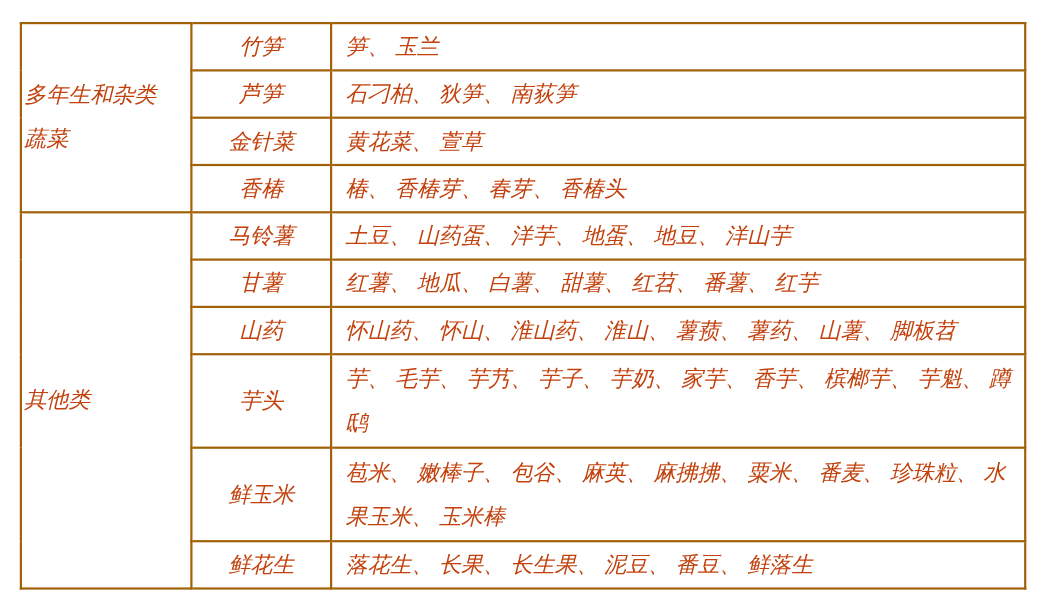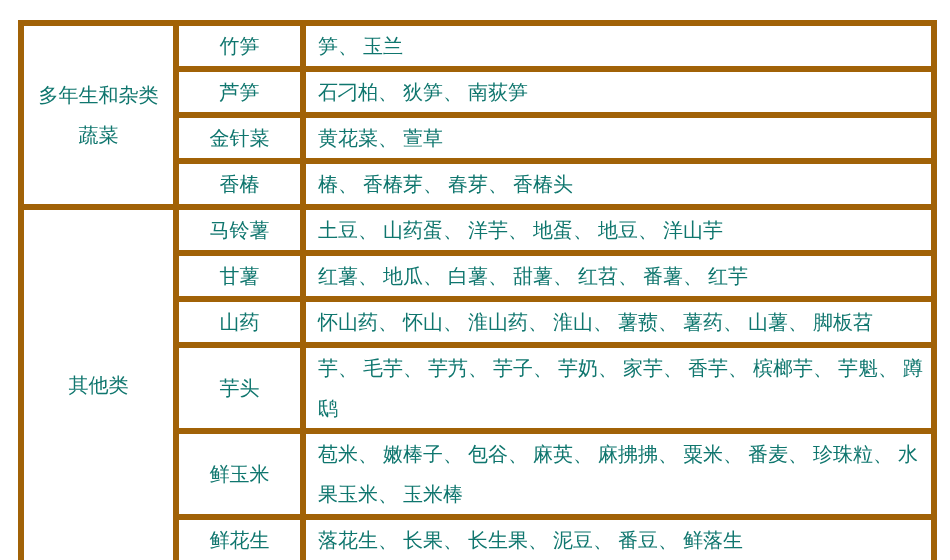--- a/index.html
+++ b/index.html
@@ -21,32 +21,32 @@
     position: absolute;
     left: 18px;
     top: 20px;
   }
   table.veg {
     border-collapse: collapse;
     table-layout: fixed;
     width: 913px;
   }
   table.veg td {
-    border: 6px solid #a16207;
-    color: #0f766e;
+    border: 2px solid #a16207;
+    color: #c2410c;
     font-size: 20px;
     vertical-align: middle;
     overflow: hidden;
+    font-style: italic;
   }
   col.c-category { width: 155px; }
   col.c-name     { width: 127px; }
   col.c-alias    { width: 631px; }
 
   td.cat {
-    text-align: center;
     padding: 0 2px;
   }
   td.cat .cat-line {
     line-height: 40px;
   }
   td.name {
     text-align: center;
     line-height: 26px;
     padding: 0 2px;
   }

